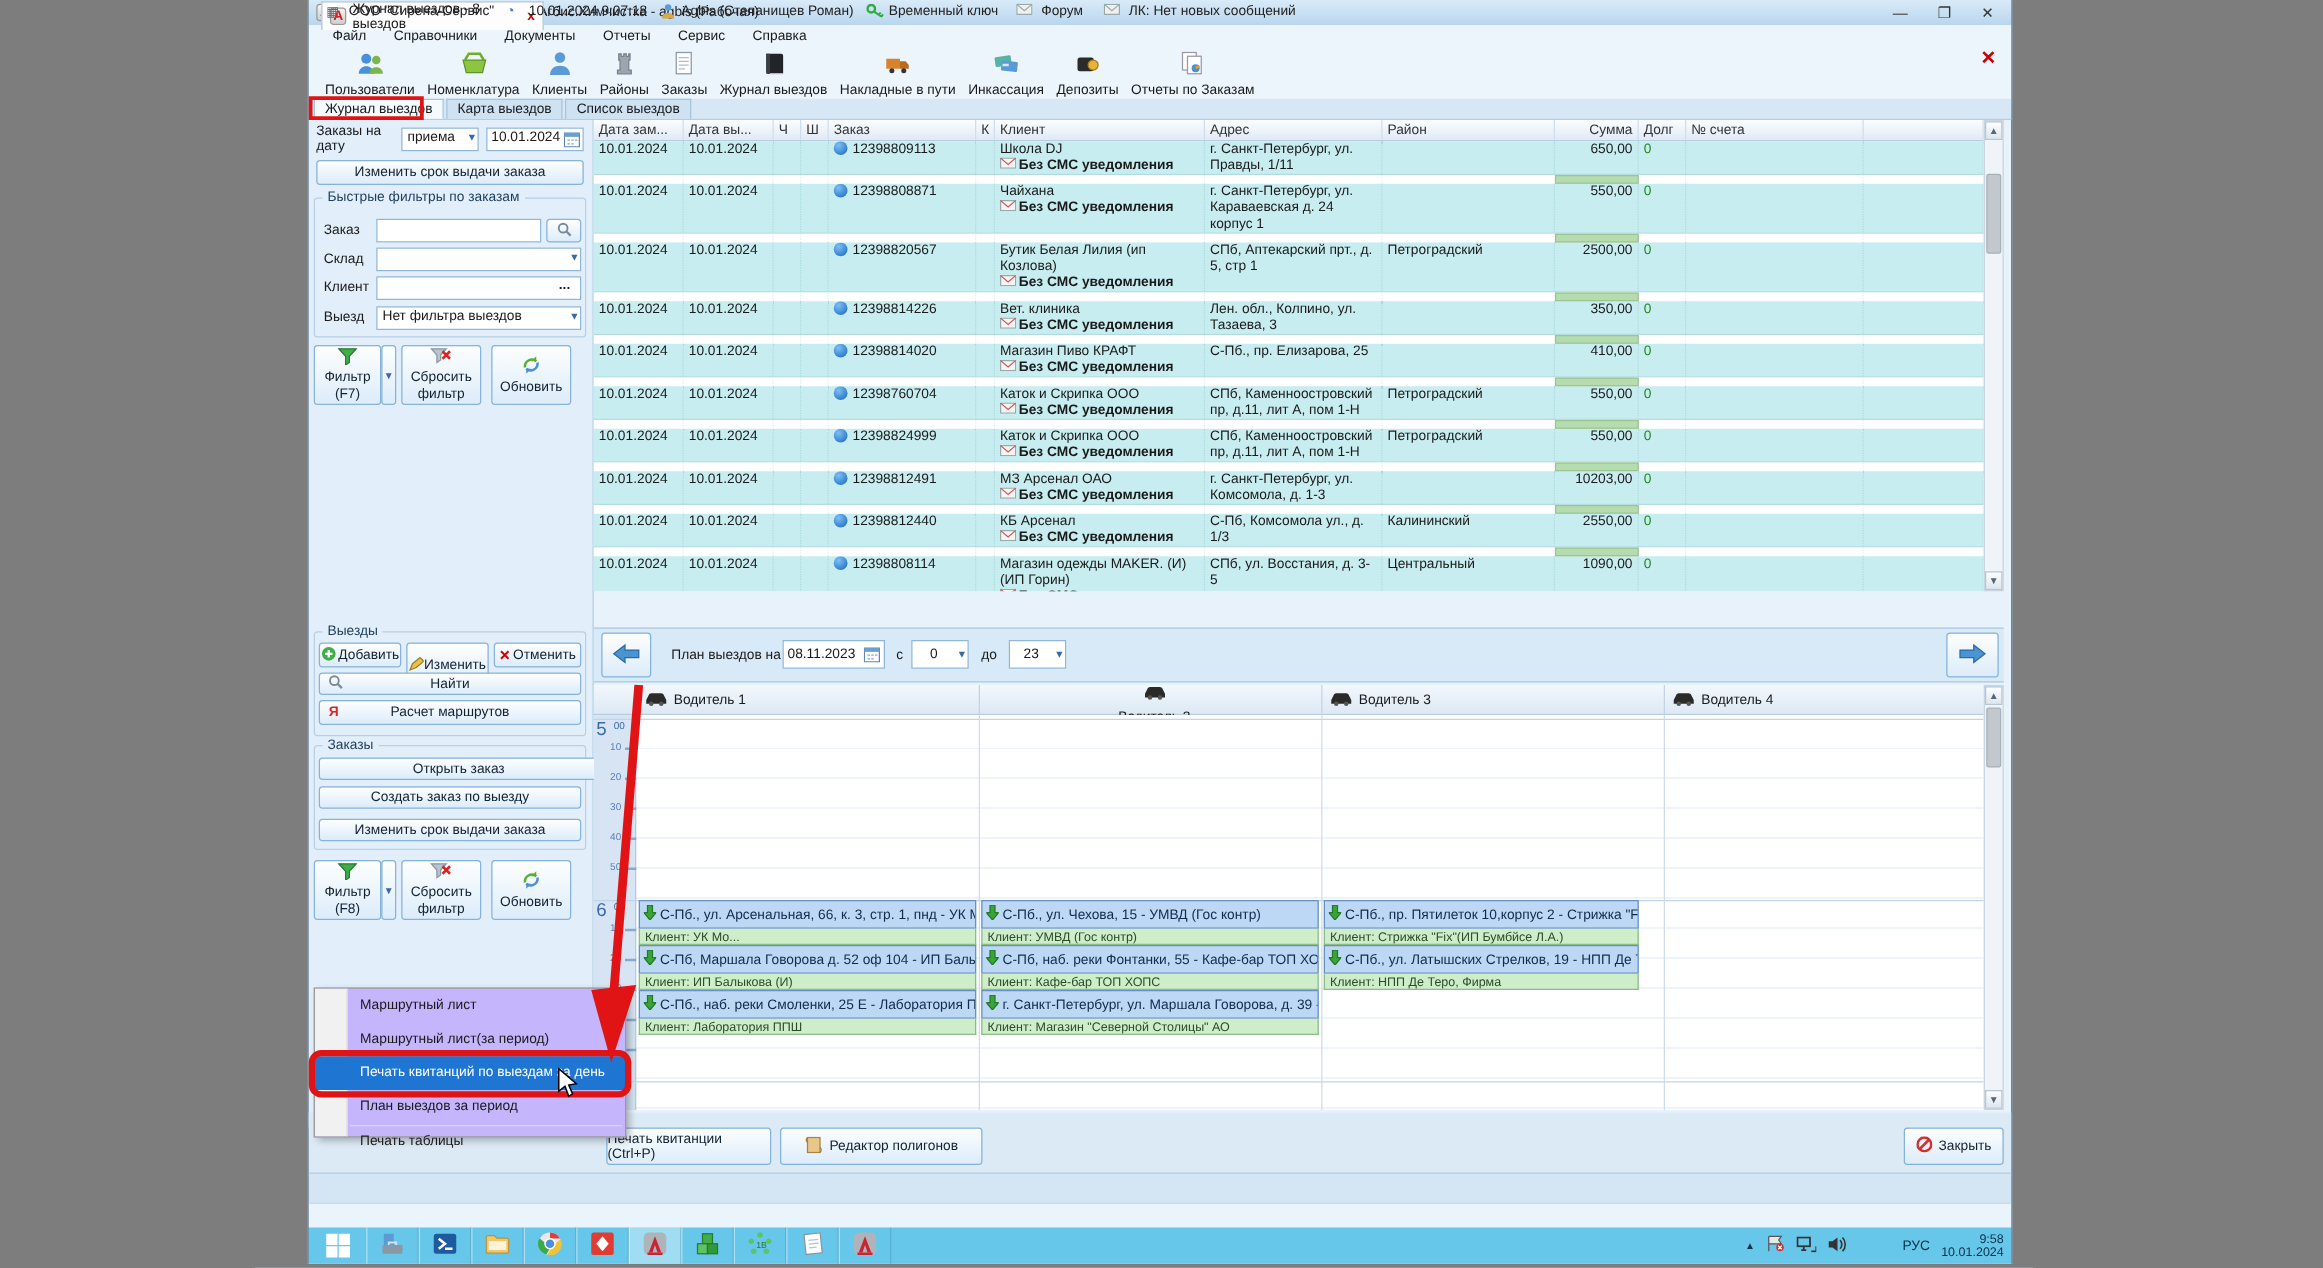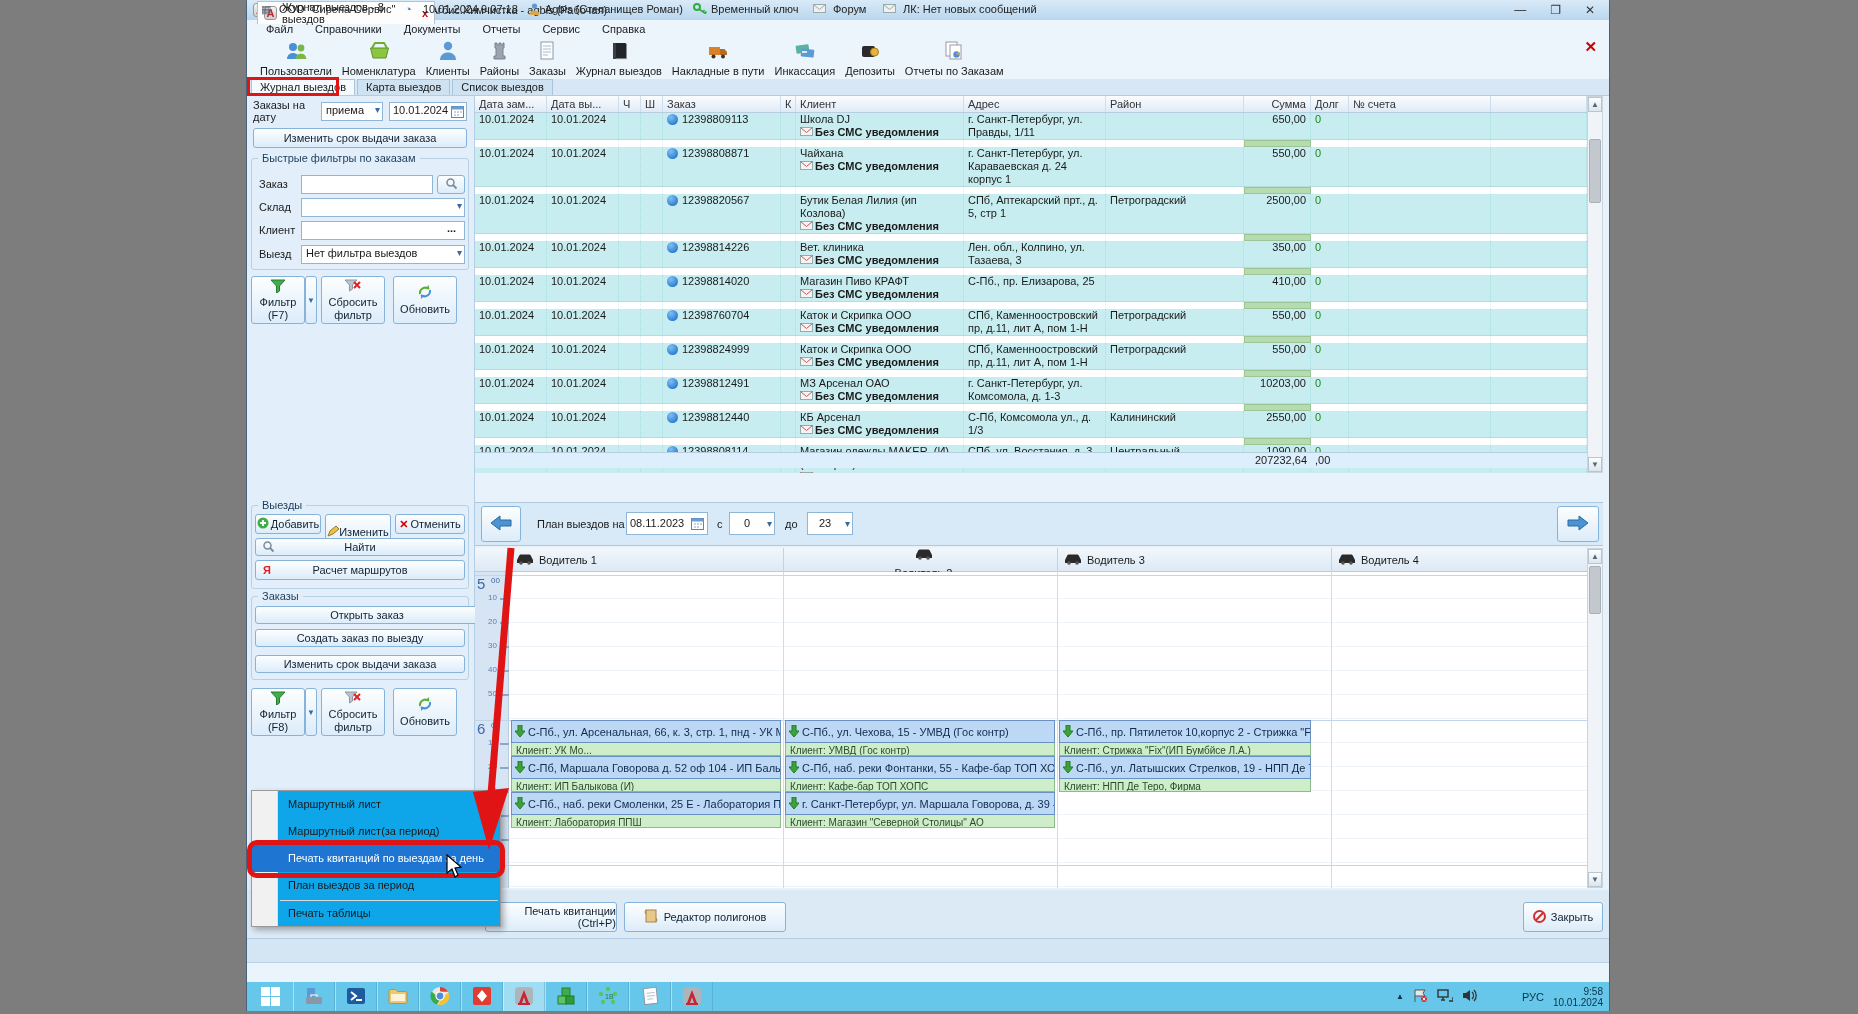--- a/index.html
+++ b/index.html
@@ -21,21 +21,21 @@
   .toolbar-close{right:12px;top:40px;color:#c00;font-weight:bold;font-size:15px;line-height:14px;}
   .tabbar{left:0;top:79px;width:100%;height:17px;background:#d7e7f5;border-bottom:1px solid #b3cde2;display:flex;align-items:flex-end;padding-left:4px;}
   .tab{padding:1px 8px 2px;border:1px solid #a8c4da;border-bottom:none;background:#cfe2f2;margin-right:2px;white-space:nowrap;}
   .tab.active{background:#f4fafe;}
   
   .left-panel{left:0;top:96px;width:228px;height:806px;background:#e2effa;border-right:1px solid #b3cde2;}
   .lbl{position:absolute;font-size:11px;}
   .inp{position:absolute;background:#fff;border:1px solid #8fb6d6;font-size:11px;padding:1px 3px;font-family:"Liberation Sans",sans-serif;}
   .dd{position:absolute;background:#fff;border:1px solid #8fb6d6;font-size:11px;padding:1px 14px 1px 4px;white-space:nowrap;overflow:hidden;}
   .dd:after{content:"▾";position:absolute;right:2px;top:1px;color:#3a6aa0;font-size:10px;}
-  .btn{position:absolute;background:linear-gradient(#fdfefe,#dcecfa);border:1px solid #86b3da;border-radius:3px;font-size:11px;display:flex;align-items:center;justify-content:center;text-align:right;color:#123;cursor:default;}
+  .btn{position:absolute;background:linear-gradient(#fdfefe,#dcecfa);border:1px solid #86b3da;border-radius:3px;font-size:11px;display:flex;align-items:center;justify-content:center;text-align:left;color:#123;cursor:default;}
   .btn.big{flex-direction:column;line-height:13px;padding:3px 2px;}
   .grp{position:absolute;border:1px solid #b7d0e4;border-radius:3px;}
   .grp-title{position:absolute;top:-7px;left:6px;background:#e2effa;padding:0 4px;font-size:11px;color:#1c3c5c;}
   
   .tbl-wrap{left:228px;top:96px;width:1112px;height:377px;background:#fff;overflow:hidden;}
   .grid-row{display:grid;grid-template-columns:72px 72px 22px 22px 118px 15px 168px 142px 138px 67px 38px 142px 1fr;}
   .thead{height:17px;background:linear-gradient(#fbfdff,#dfeaf6);border-bottom:1px solid #b9cde0;}
   .thead>div{padding:2px 4px;border-right:1px solid #cfdeec;white-space:nowrap;overflow:hidden;color:#333;}
   .trow{background:#c8edf0;min-height:26px;border-bottom:1px solid #b4dde2;}
   .trow>div{padding:0 4px;border-right:1px dotted #aadce0;line-height:13px;overflow:hidden;}
@@ -66,21 +66,21 @@
   .min-lbl{position:absolute;right:12px;top:4px;font-size:8px;color:#5a82b8;}
   .min-tick{position:absolute;right:0;top:9px;width:9px;height:2px;background:#8aa8cc;}
   .cols-bg{position:absolute;left:34px;right:0;top:3px;bottom:0;background:repeating-linear-gradient(to bottom,transparent 0 23px,#eef4fa 23px 24px);}
   .vline{position:absolute;top:0;bottom:0;width:1px;background:#cddcea;}
   .hline{position:absolute;left:0;right:0;height:1px;background:#c2d4e8;}
   .entries{position:absolute;top:148px;}
   .entry{margin-bottom:0;}
   .entry-addr{height:23px;background:#bcd8f4;border:1px solid #6890c0;display:flex;align-items:center;gap:3px;padding:0 3px;white-space:nowrap;overflow:hidden;font-size:11px;color:#102a50;}
   .entry-client{height:13px;background:#cdeec9;border:1px solid #8cba88;border-top:none;overflow:hidden;font-size:10px;line-height:15px;padding:0 4px;color:#2a4a2a;white-space:nowrap;}
   
-  .ctx-menu{left:4px;top:790px;width:250px;height:137px;background:#0ea5e9;border:1px solid #9a9a9a;box-shadow:3px 3px 6px rgba(0,0,0,.3);z-index:40;}
+  .ctx-menu{left:4px;top:790px;width:250px;height:120px;background:#c4b5fd;border:1px solid #9a9a9a;box-shadow:3px 3px 6px rgba(0,0,0,.3);z-index:40;}
   .ctx-gutter{position:absolute;left:0;top:0;width:26px;height:100%;background:#f1f1f1;border-right:1px solid #e0e0e0;}
   .ctx-item{position:absolute;left:0;width:100%;height:27px;line-height:27px;padding-left:36px;white-space:nowrap;}
   .ctx-item.sel{background:#1e76d2;color:#fff;}
   .ctx-sep{position:absolute;left:28px;right:2px;height:1px;background:#d8d8d8;}
   .anno{z-index:60;pointer-events:none;}
   .red-box{border:3px solid #e01414;}
   .red-box-thick{border:5px solid #e01414;border-radius:10px;}
   
   .bottom-strip{left:0;top:890px;width:100%;height:48px;background:#dceaf6;}
   .doc-tabbar{left:0;top:938px;width:100%;height:24px;background:#d4e6f4;border-top:1px solid #b3cde2;}
@@ -740,35 +740,20 @@
 
       </div>
   </div>
 
   <div class="abs sbar" style="left:1340px;top:96px;width:16px;height:377px;">
     <div class="sb-btn" style="top:0;">▲</div>
     <div class="sb-thumb" style="top:42px;height:64px;"></div>
     <div class="sb-btn" style="bottom:0;">▼</div>
   </div>
 
-  <div class="abs grid-row totals">
-    <div></div>
-        <div></div>
-        <div></div>
-        <div></div>
-        <div></div>
-        <div></div>
-        <div></div>
-        <div></div>
-        <div></div>
-    <div class="cell-r">207232,64</div>
-    <div>,00</div>
-    <div></div>
-        <div></div>
-  </div>
 
   <div class="abs sched-bar"></div>
   <div class="nav-btn" style="left:234px;top:506px;width:40px;height:36px;">
     <span><svg width="22" height="18">
             <path d="M21 6v6H10v4L1 9l9-7v4z" fill="#4a94d4" stroke="#2a6aa0"></path>
           </svg></span>
   </div>
   <span class="lbl" style="left:290px;top:518px;">План выездов на</span>
   <span class="inp" style="left:379px;top:512px;width:82px;height:23px;line-height:19px;">08.11.2023</span>
   <span class="abs" style="left:444px;top:517px;"><svg width="13" height="13">

